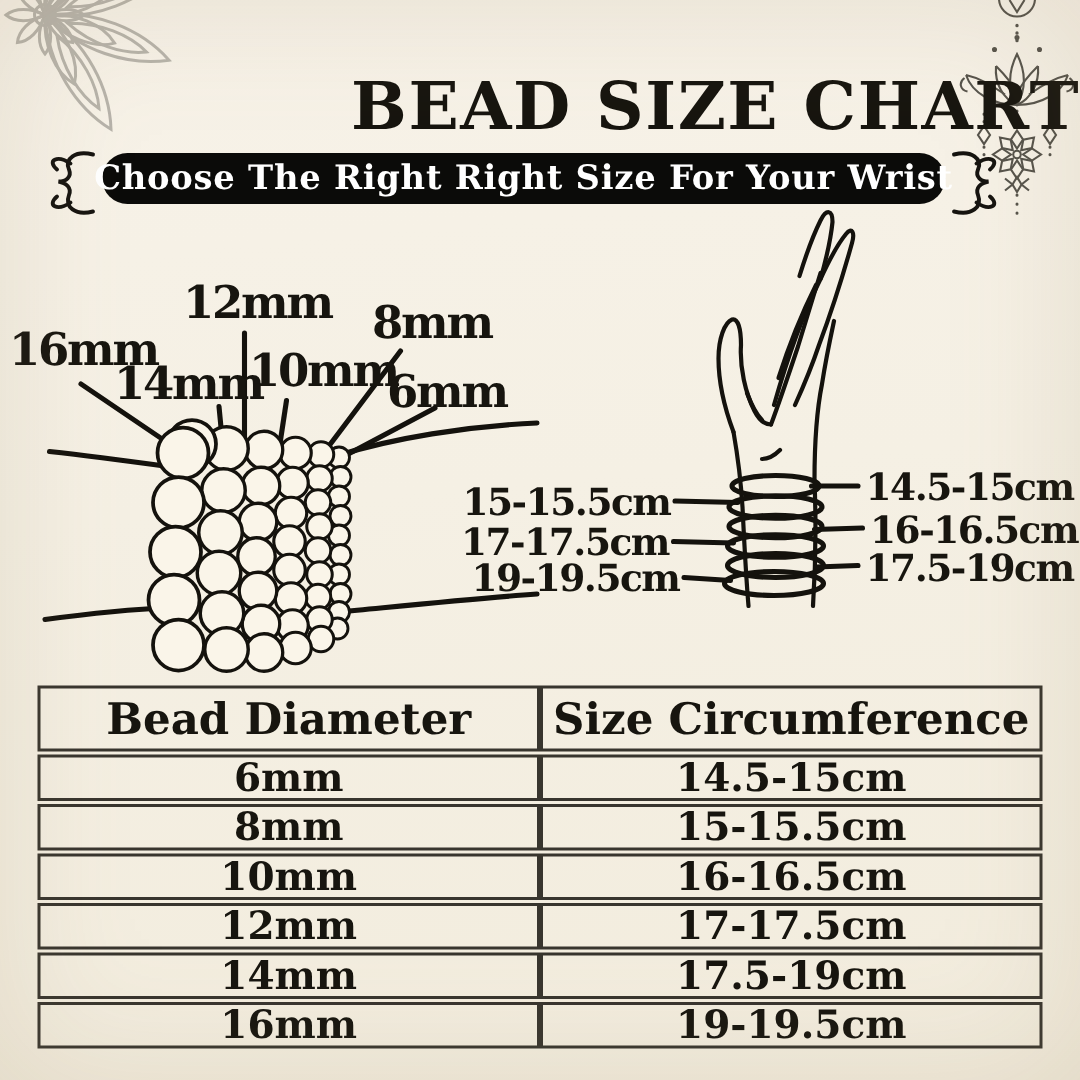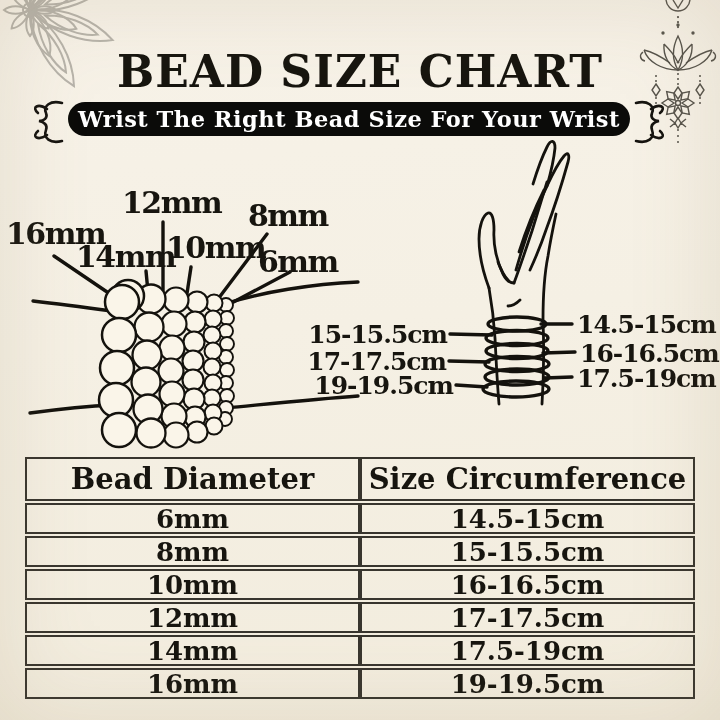--- a/index.html
+++ b/index.html
@@ -6,21 +6,21 @@
   body{
     width:720px;height:720px;position:relative;overflow:hidden;
     background:linear-gradient(175deg,#f7f2e8 0%,#f5f0e4 45%,#f2ecdd 100%);
     font-family:"DejaVu Serif", serif;color:#17150f;
   }
   .vignette{position:absolute;inset:0;z-index:5;pointer-events:none;
     box-shadow:inset 0 0 90px rgba(150,125,90,0.18);}
   .art{position:absolute;left:0;top:0;z-index:1;pointer-events:none;}
   .title{
     position:absolute;top:50px;left:0;width:720px;margin:0;z-index:2;
-    text-align:center;font-size:44px;font-weight:bold;letter-spacing:1px;
+    text-align:right;font-size:44px;font-weight:bold;letter-spacing:1px;
     line-height:1;white-space:nowrap;
   }
   .banner{
     position:absolute;top:102px;left:68px;width:562px;height:34px;z-index:2;
     background:#0b0b09;border-radius:17px;color:#ffffff;
     display:flex;align-items:center;justify-content:center;
     font-size:22.5px;font-weight:bold;letter-spacing:0.5px;white-space:nowrap;
   }
   .lbl{position:absolute;z-index:2;font-weight:bold;white-space:nowrap;line-height:1;}
   .bead-lbl{font-size:30px;letter-spacing:-1.5px;}
@@ -234,21 +234,21 @@
       <path d="M456,385 L487,387"></path>
       <path d="M541,324 L572,324"></path>
       <path d="M543,353 L575,352"></path>
       <path d="M544,378 L572,377"></path>
     </g>
   </g>
 </svg>
 
 <h1 class="title">BEAD SIZE CHART</h1>
 
-<div class="banner">Wrist The Right Bead Size For Your Wrist</div>
+<div class="banner">Choose The Right Right Size For Your Wrist</div>
 
 <div class="lbl bead-lbl" style="left:6px;top:219px">16mm</div>
 <div class="lbl bead-lbl" style="left:76px;top:242px">14mm</div>
 <div class="lbl bead-lbl" style="left:122px;top:188px">12mm</div>
 <div class="lbl bead-lbl" style="left:166px;top:233px">10mm</div>
 <div class="lbl bead-lbl" style="left:248px;top:201px">8mm</div>
 <div class="lbl bead-lbl" style="left:258px;top:247px">6mm</div>
 
 <div class="lbl wrist-lbl right-al" style="right:273px;top:322px">15-15.5cm</div>
 <div class="lbl wrist-lbl right-al" style="right:274px;top:349px">17-17.5cm</div>

